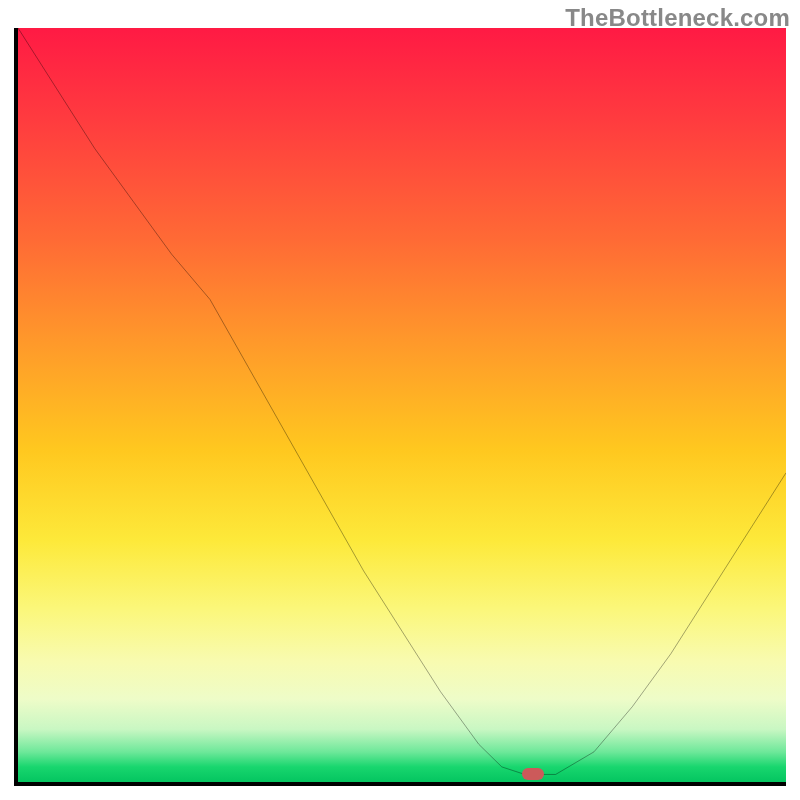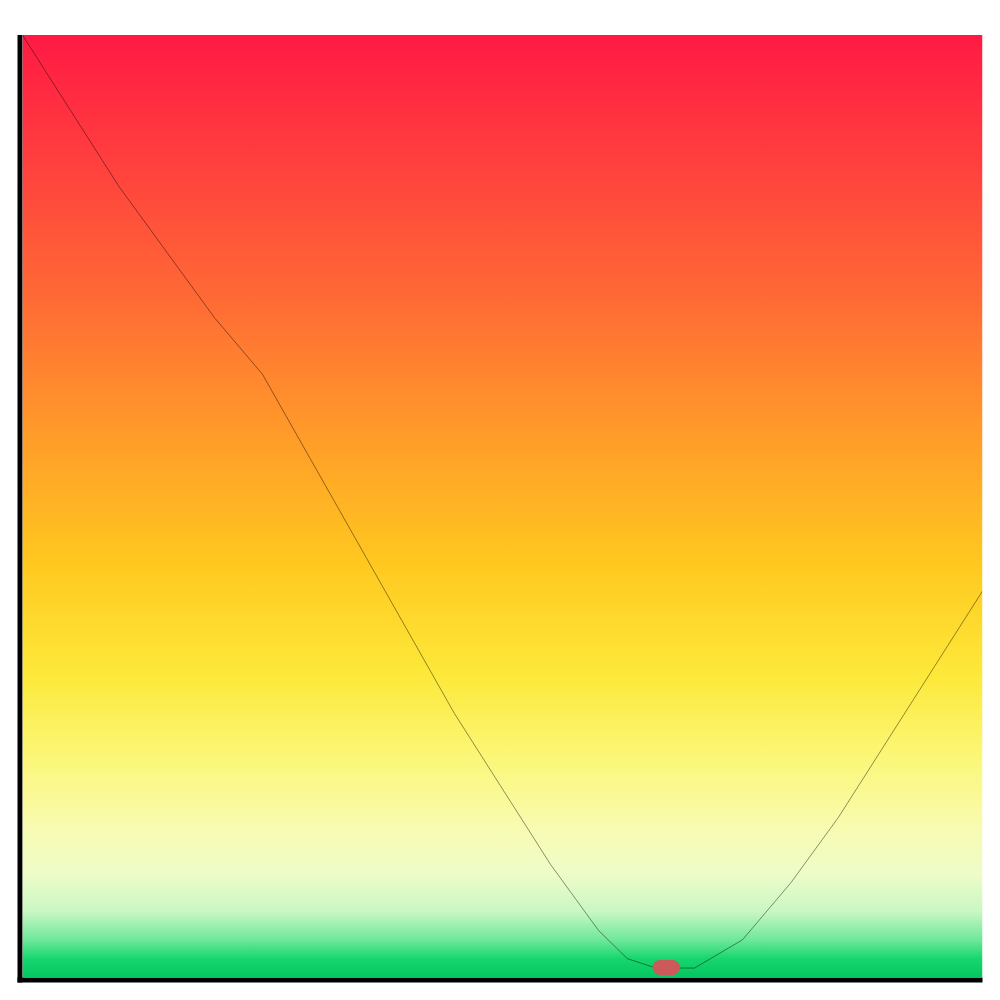--- a/index.html
+++ b/index.html
@@ -71,20 +71,21 @@
     border-radius: 6px;
     background: #cc5a5a;
     transform: translate(-50%, -50%);
   }
 </style>
 </head>
 <body>
 
 <div class="frame">
 
+  <div class="watermark">TheBottleneck.com</div>
 
   <div class="plot">
     <div class="gradient"></div>
 
     <svg class="curve" viewBox="0 0 100 100" preserveAspectRatio="none">
       <path id="curve-path" fill="none" stroke="#000000" stroke-width="0.35" vector-effect="non-scaling-stroke" d="M0.00 0.00 L5.00 8.00 L10.00 16.00 L15.00 23.00 L20.00 30.00 L25.00 36.00 L30.00 45.00 L35.00 54.00 L40.00 63.00 L45.00 72.00 L50.00 80.00 L55.00 88.00 L60.00 95.00 L63.00 98.00 L66.00 99.00 L70.00 99.00 L75.00 96.00 L80.00 90.00 L85.00 83.00 L90.00 75.00 L95.00 67.00 L100.00 59.00"></path>
     </svg>
 
     <div id="marker" class="marker" style="left: 67%; top: 99%; background: rgb(204, 90, 90);"></div>
   </div>

